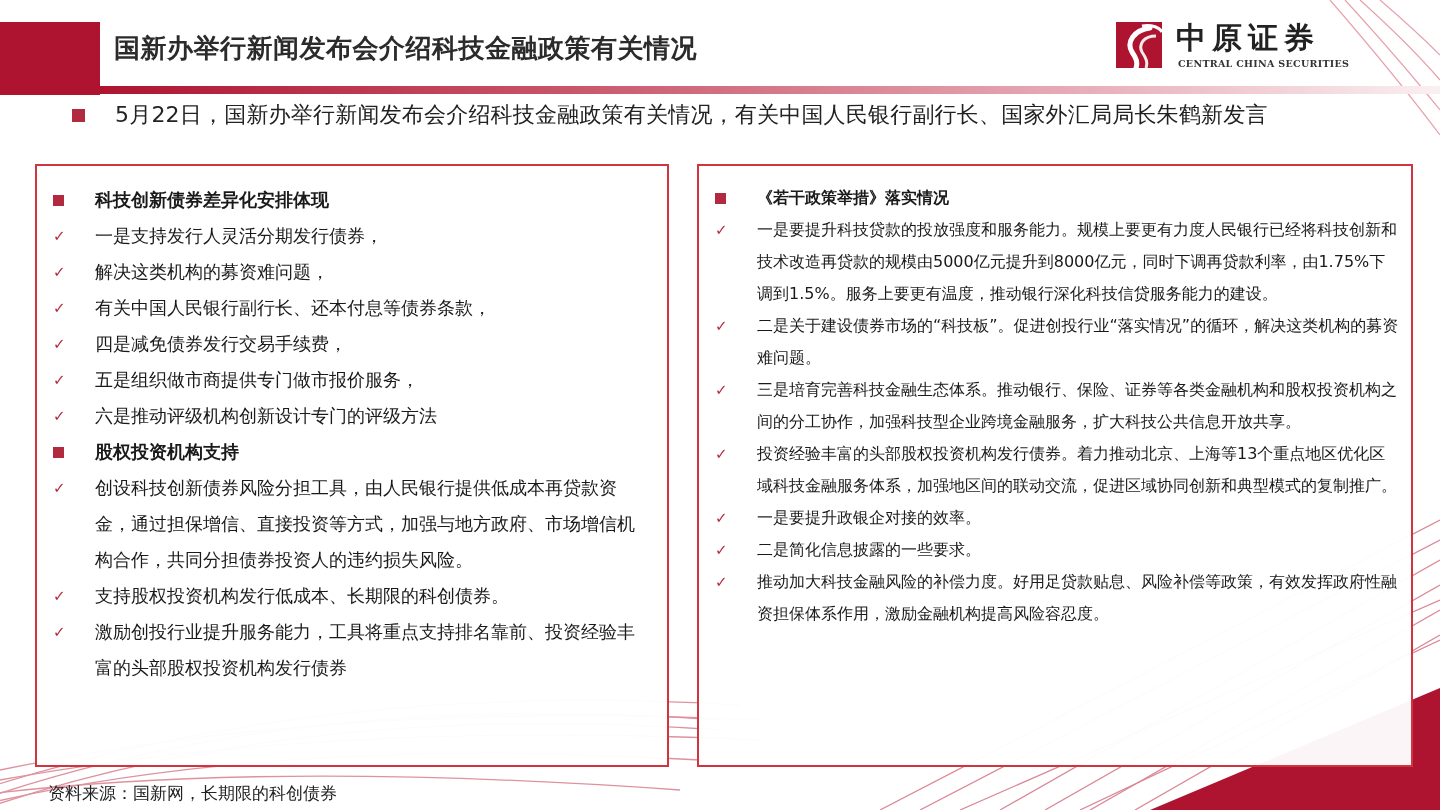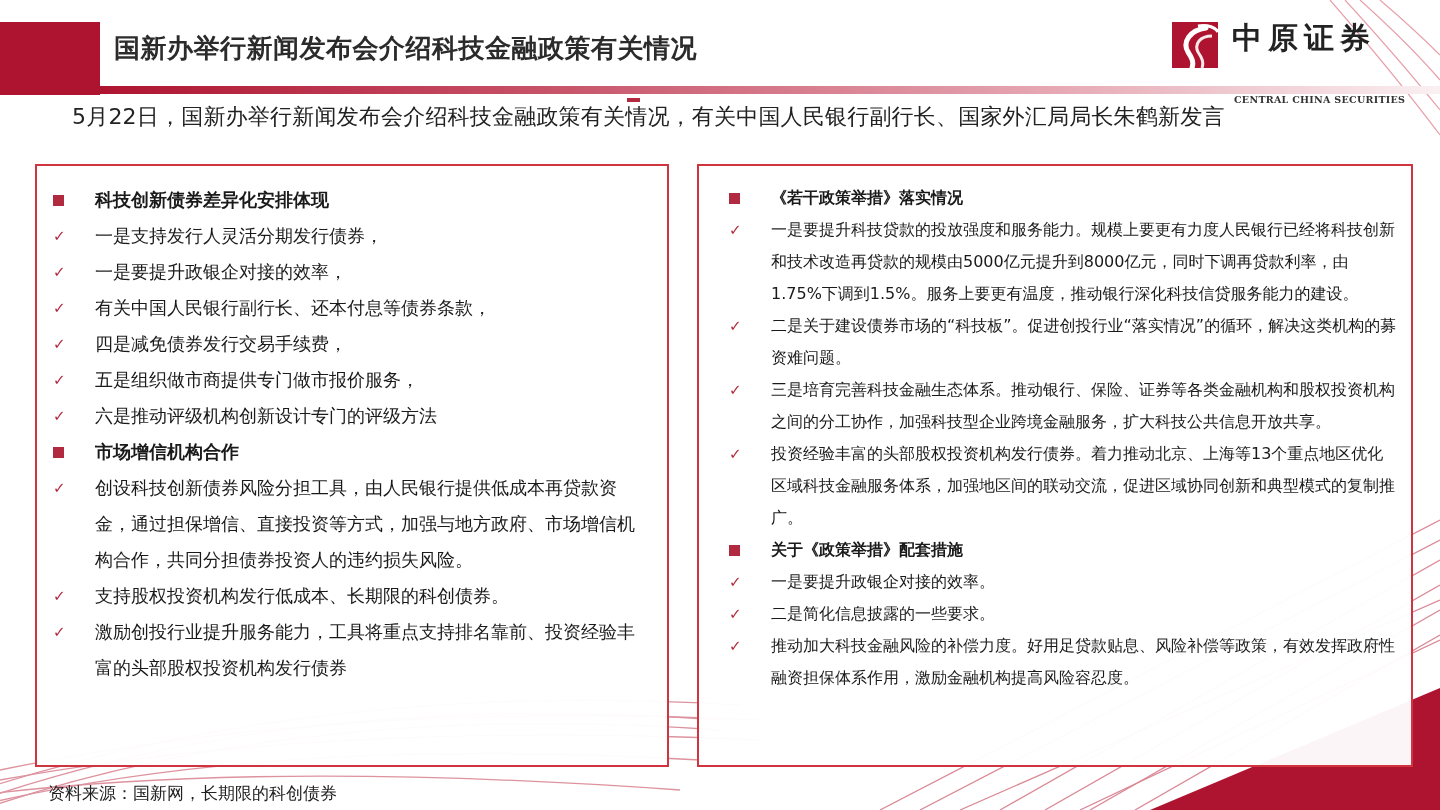--- a/index.html
+++ b/index.html
@@ -16,44 +16,44 @@
     position: absolute; left: 114px; top: 30px; height: 36px;
     font-size: 26px; font-weight: bold; color: #2b2b2b; letter-spacing: 0.5px;
     line-height: 36px; z-index: 2;
   }
   .title-rule {
     position: absolute; left: 100px; top: 86px; width: 1340px; height: 8px;
     background: linear-gradient(to right, #ae1430 0%, #c8566b 35%, #e5a5b1 70%, #faf0f2 100%);
     z-index: 1;
   }
 
-  .logo { position: absolute; left: 1172px; top: 22px; width: 240px; height: 50px; z-index: 2; padding-left: 40px; }
+  .logo { position: absolute; left: 1116px; top: 22px; width: 240px; height: 50px; z-index: 2; padding-left: 40px; }
   .logo-mark {
     position: absolute; left: 0; top: 0; width: 46px; height: 46px; background: #ae1430; overflow: hidden;
   }
   .logo-cn {
     position: absolute; left: 60px; top: -2px; font-family: "DejaVu Serif", serif;
     font-size: 30px; font-weight: bold; color: #222; letter-spacing: 6px; line-height: 36px;
   }
   .logo-en {
     position: absolute; left: 62px; top: 36px; font-family: "DejaVu Serif", serif;
-    font-size: 9.5px; font-weight: bold; color: #333; letter-spacing: 0.3px; white-space: nowrap; margin-top: 36px;
+    font-size: 9.5px; font-weight: bold; color: #333; letter-spacing: 0.3px; white-space: nowrap;
   }
 
   .subtitle {
-    position: absolute; left: 72px; top: 98px; height: 34px; display: flex; align-items: center; z-index: 2; flex-direction: column;
+    position: absolute; left: 72px; top: 98px; height: 34px; display: flex; align-items: center; z-index: 2;
   }
   .subtitle .sq { width: 13px; height: 13px; background: #b22a3f; margin-right: 30px; }
   .subtitle .txt { font-size: 22px; color: #222; white-space: nowrap; letter-spacing: 0.2px; }
 
   .panel {
     position: absolute; border: 2px solid #d0343e; background: rgba(255,255,255,0.96); z-index: 2;
   }
   .panel.left { left: 35px; top: 164px; width: 634px; height: 603px; padding: 16px 27px 0 14px; }
-  .panel.right { left: 697px; top: 164px; width: 716px; height: 603px; padding: 16px 12px 0 28px; }
+  .panel.right { left: 697px; top: 164px; width: 716px; height: 603px; padding: 16px 12px 0 14px; }
 
   .item { display: flex; align-items: flex-start; }
   .item .mark { width: 44px; flex: 0 0 44px; display: flex; justify-content: flex-start; padding-left: 2px; }
   .item .body { flex: 1; }
 
   .left .item .body { font-size: 18px; line-height: 36px; }
   .left .item .mark { height: 36px; align-items: center; }
   .right .item .body { font-size: 16px; line-height: 32px; }
   .right .item .mark { height: 32px; align-items: center; }
 
@@ -128,21 +128,21 @@
   <div class="item">
     <div class="mark">
         <span class="check">✓</span>
       </div>
     <div class="body">一是支持发行人灵活分期发行债券，</div>
   </div>
   <div class="item">
     <div class="mark">
         <span class="check">✓</span>
       </div>
-    <div class="body">一是要提升政银企对接的效率，</div>
+    <div class="body">解决这类机构的募资难问题，</div>
   </div>
   <div class="item">
     <div class="mark">
         <span class="check">✓</span>
       </div>
     <div class="body">有关中国人民银行副行长、还本付息等债券条款，</div>
   </div>
   <div class="item">
     <div class="mark">
         <span class="check">✓</span>
@@ -159,21 +159,21 @@
     <div class="mark">
         <span class="check">✓</span>
       </div>
     <div class="body">六是推动评级机构创新设计专门的评级方法</div>
   </div>
 
   <div class="item heading">
     <div class="mark">
         <span class="sq-bullet"></span>
       </div>
-    <div class="body">市场增信机构合作</div>
+    <div class="body">股权投资机构支持</div>
   </div>
   <div class="item">
     <div class="mark">
         <span class="check">✓</span>
       </div>
     <div class="body">创设科技创新债券风险分担工具，由人民银行提供低成本再贷款资金，通过担保增信、直接投资等方式，加强与地方政府、市场增信机构合作，共同分担债券投资人的违约损失风险。</div>
   </div>
   <div class="item">
     <div class="mark">
         <span class="check">✓</span>
@@ -213,26 +213,20 @@
       </div>
     <div class="body">三是培育完善科技金融生态体系。推动银行、保险、证券等各类金融机构和股权投资机构之间的分工协作，加强科技型企业跨境金融服务，扩大科技公共信息开放共享。</div>
   </div>
   <div class="item">
     <div class="mark">
         <span class="check">✓</span>
       </div>
     <div class="body">投资经验丰富的头部股权投资机构发行债券。着力推动北京、上海等13个重点地区优化区域科技金融服务体系，加强地区间的联动交流，促进区域协同创新和典型模式的复制推广。</div>
   </div>
 
-  <div class="item heading">
-    <div class="mark">
-        <span class="sq-bullet"></span>
-      </div>
-    <div class="body">关于《政策举措》配套措施</div>
-  </div>
   <div class="item">
     <div class="mark">
         <span class="check">✓</span>
       </div>
     <div class="body">一是要提升政银企对接的效率。</div>
   </div>
   <div class="item">
     <div class="mark">
         <span class="check">✓</span>
       </div>

